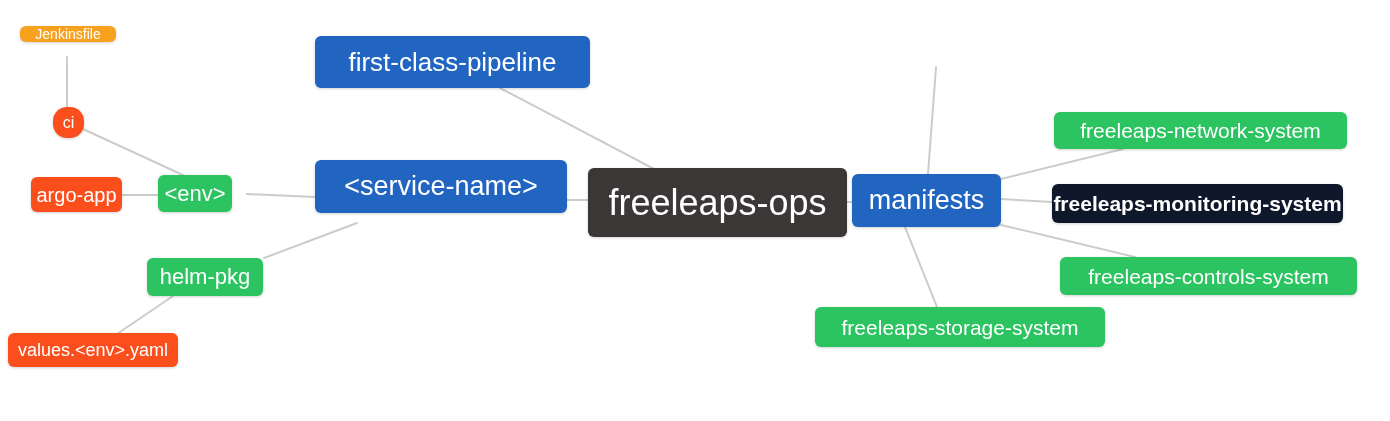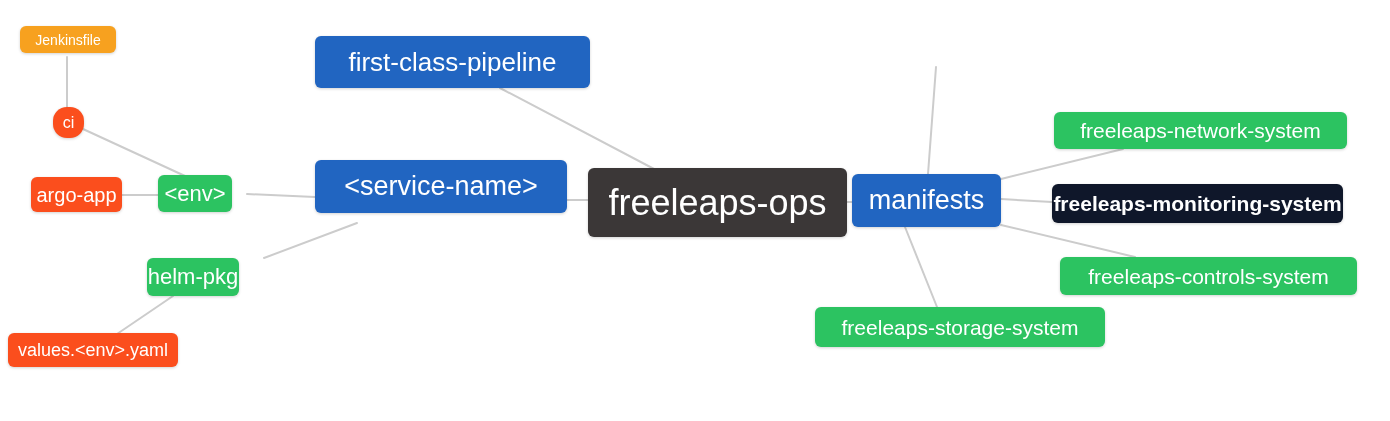--- a/index.html
+++ b/index.html
@@ -55,25 +55,25 @@
       <line x1="173" y1="296" x2="117" y2="334" stroke="#cccccc"></line>
       <line x1="500" y1="88" x2="656" y2="170" stroke="#cccccc"></line>
       <line x1="567" y1="200" x2="588" y2="200" stroke="#cccccc"></line>
       <line x1="847" y1="202" x2="852" y2="202" stroke="#cccccc"></line>
       <line x1="928" y1="174" x2="936" y2="67" stroke="#cccccc"></line>
       <line x1="1001" y1="179" x2="1123" y2="149" stroke="#cccccc"></line>
       <line x1="1001" y1="199" x2="1052" y2="202" stroke="#cccccc"></line>
       <line x1="1001" y1="225" x2="1135" y2="257" stroke="#cccccc"></line>
       <line x1="905" y1="227" x2="937" y2="307" stroke="#cccccc"></line>
     </svg>
-<div class="node" style="left: 20px; top: 26px; width: 96px; height: 27px; font-size: 14px; background: rgb(247, 161, 31); color: rgb(255, 255, 255);">Jenkinsfile</div>
+<div class="node" style="left: 20px; top: 26px; width: 96px; height: 16px; font-size: 14px; background: rgb(247, 161, 31); color: rgb(255, 255, 255);">Jenkinsfile</div>
     <div class="node" style="left: 53px; top: 107px; width: 31px; height: 31px; font-size: 16px; background: rgb(251, 78, 29); color: rgb(255, 255, 255); border-radius: 14px;">ci</div>
     <div class="node" style="left: 31px; top: 177px; width: 91px; height: 35px; font-size: 20px; background: rgb(251, 78, 29); color: rgb(255, 255, 255); text-align: center;">argo-app</div>
     <div class="node" style="left: 158px; top: 175px; width: 74px; height: 37px; font-size: 22px; background: rgb(44, 195, 97); color: rgb(255, 255, 255);">&lt;env&gt;</div>
-    <div class="node" style="left: 147px; top: 258px; width: 92px; height: 38px; font-size: 22px; background: rgb(44, 195, 97); color: rgb(255, 255, 255);">helm-pkg</div>
+    <div class="node" style="left: 147px; top: 258px; width: 116px; height: 38px; font-size: 22px; background: rgb(44, 195, 97); color: rgb(255, 255, 255);">helm-pkg</div>
     <div class="node" style="left: 8px; top: 333px; width: 170px; height: 34px; font-size: 18px; background: rgb(251, 78, 29); color: rgb(255, 255, 255);">values.&lt;env&gt;.yaml</div>
     <div class="node" style="left: 315px; top: 36px; width: 275px; height: 52px; font-size: 26px; background: rgb(33, 101, 193); color: rgb(255, 255, 255);">first-class-pipeline</div>
     <div class="node" style="left: 315px; top: 160px; width: 252px; height: 53px; font-size: 27px; background: rgb(33, 101, 193); color: rgb(255, 255, 255);">&lt;service-name&gt;</div>
     <div class="node" style="left: 588px; top: 168px; width: 259px; height: 69px; font-size: 36px; background: rgb(59, 55, 55); color: rgb(255, 255, 255);">freeleaps-ops</div>
     <div class="node" style="left: 852px; top: 174px; width: 149px; height: 53px; font-size: 27px; background: rgb(33, 101, 193); color: rgb(255, 255, 255);">manifests</div>
     <div class="node" style="left: 1054px; top: 112px; width: 293px; height: 37px; font-size: 21px; background: rgb(44, 195, 97); color: rgb(255, 255, 255);">freeleaps-network-system</div>
     <div class="node" style="left: 1052px; top: 184px; width: 291px; height: 39px; font-size: 21px; background: #0f172a; color: rgb(255, 255, 255); font-weight: bold;">freeleaps-monitoring-system</div>
     <div class="node" style="left: 1060px; top: 257px; width: 297px; height: 38px; font-size: 21px; background: rgb(44, 195, 97); color: rgb(255, 255, 255); text-align: center;">freeleaps-controls-system</div>
     <div class="node" style="left: 815px; top: 307px; width: 290px; height: 40px; font-size: 21px; background: rgb(44, 195, 97); color: rgb(255, 255, 255);">freeleaps-storage-system</div>
   </div>

